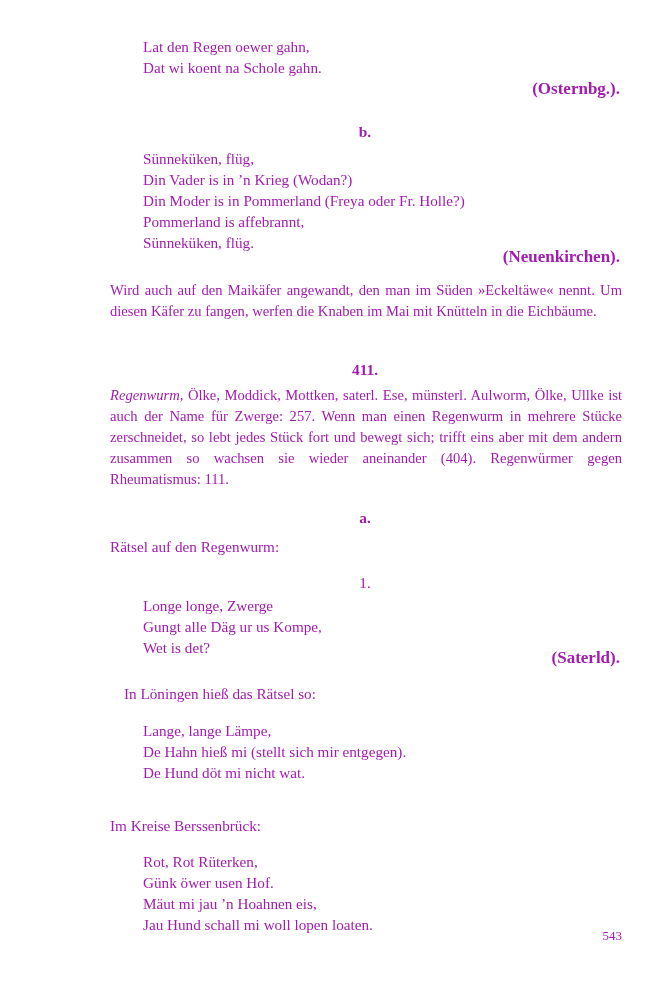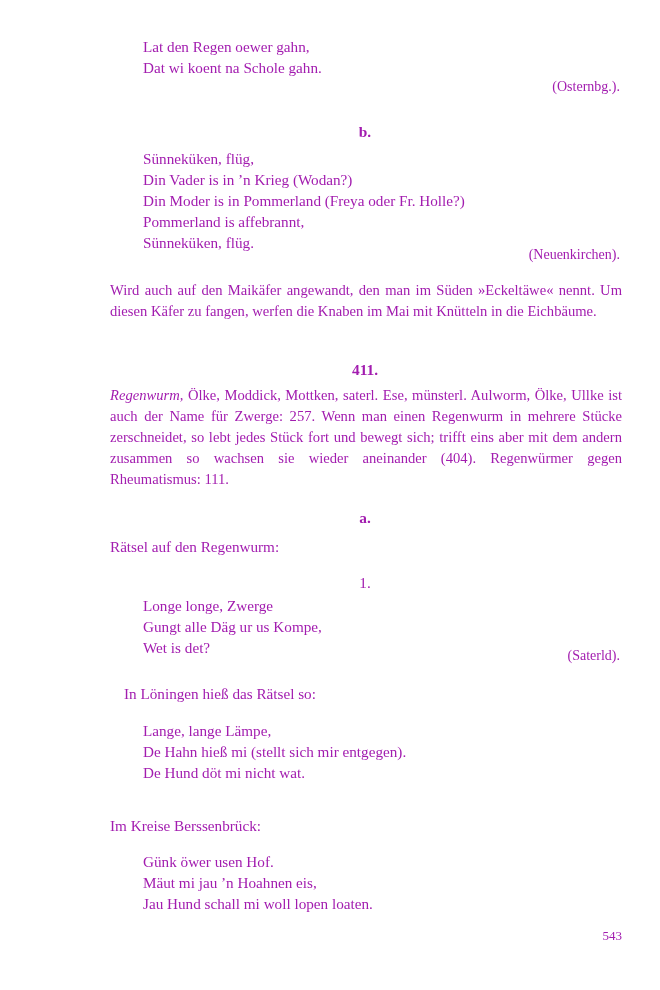--- a/index.html
+++ b/index.html
@@ -26,21 +26,22 @@
   }
   .subheading {
     left: 110px; width: 510px;
     text-align: center;
     font-weight: normal;
     font-size: 15.2px;
   }
   .attribution {
     left: 110px; width: 510px;
     text-align: right;
-    font-size: 14px;
+    font-size: 17px;
+    font-weight: bold;
   }
   .para {
     left: 110px; width: 512px;
     text-align: justify;
     font-size: 14.6px;
     line-height: 21px;
   }
   .intro { left: 110px; font-size: 15.2px; white-space: nowrap; }
   .intro-indent { left: 124px; }
   .ital { font-style: italic; }
@@ -110,20 +111,21 @@
 
   <div class="abs intro intro-indent b-intro-loeningen">In Löningen hieß das Rätsel so:</div>
   <div class="abs verse b-verse-lange">
     <div class="vline">Lange, lange Lämpe,</div>
     <div class="vline">De Hahn hieß mi (stellt sich mir entgegen).</div>
     <div class="vline">De Hund döt mi nicht wat.</div>
   </div>
 
   <div class="abs intro b-intro-berssen">Im Kreise Berssenbrück:</div>
   <div class="abs verse b-verse-rot">
+    <div class="vline">Rot, Rot Rüterken,</div>
     <div class="vline">Günk öwer usen Hof.</div>
     <div class="vline">Mäut mi jau ’n Hoahnen eis,</div>
     <div class="vline">Jau Hund schall mi woll lopen loaten.</div>
   </div>
 
   <div class="abs pagenum b-pagenum">543</div>
 
 </div>
 
 </body></html>

